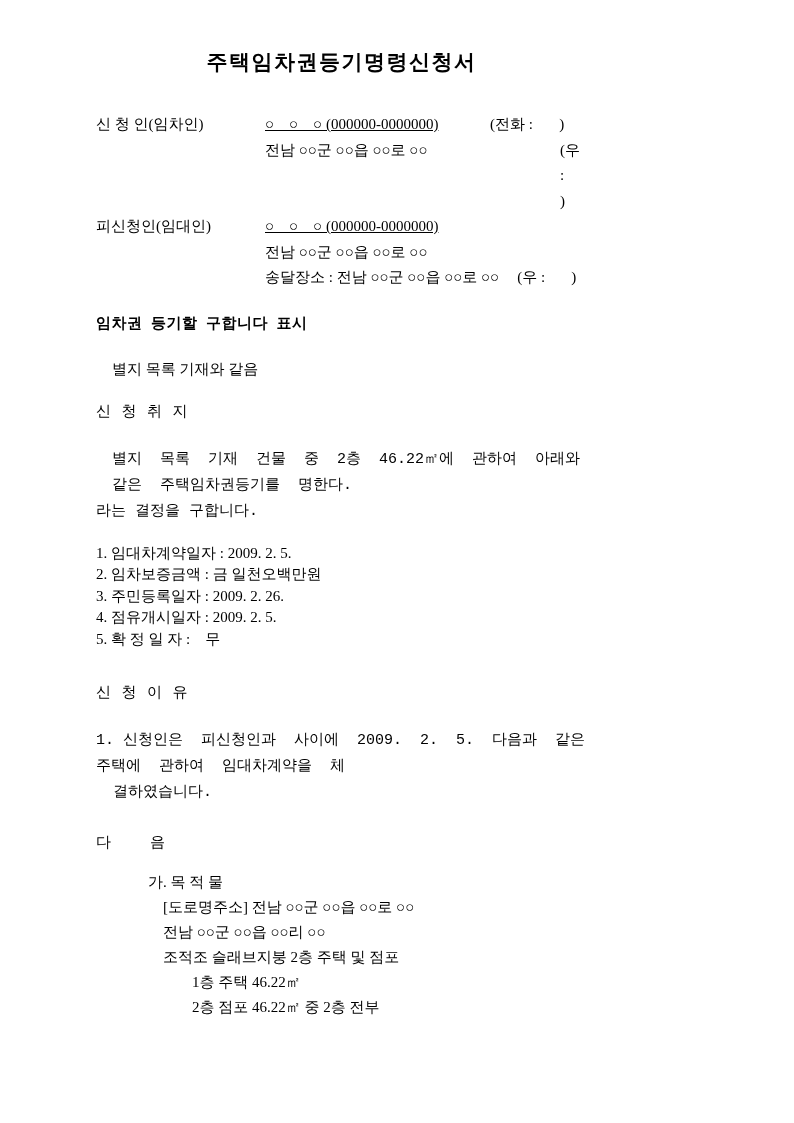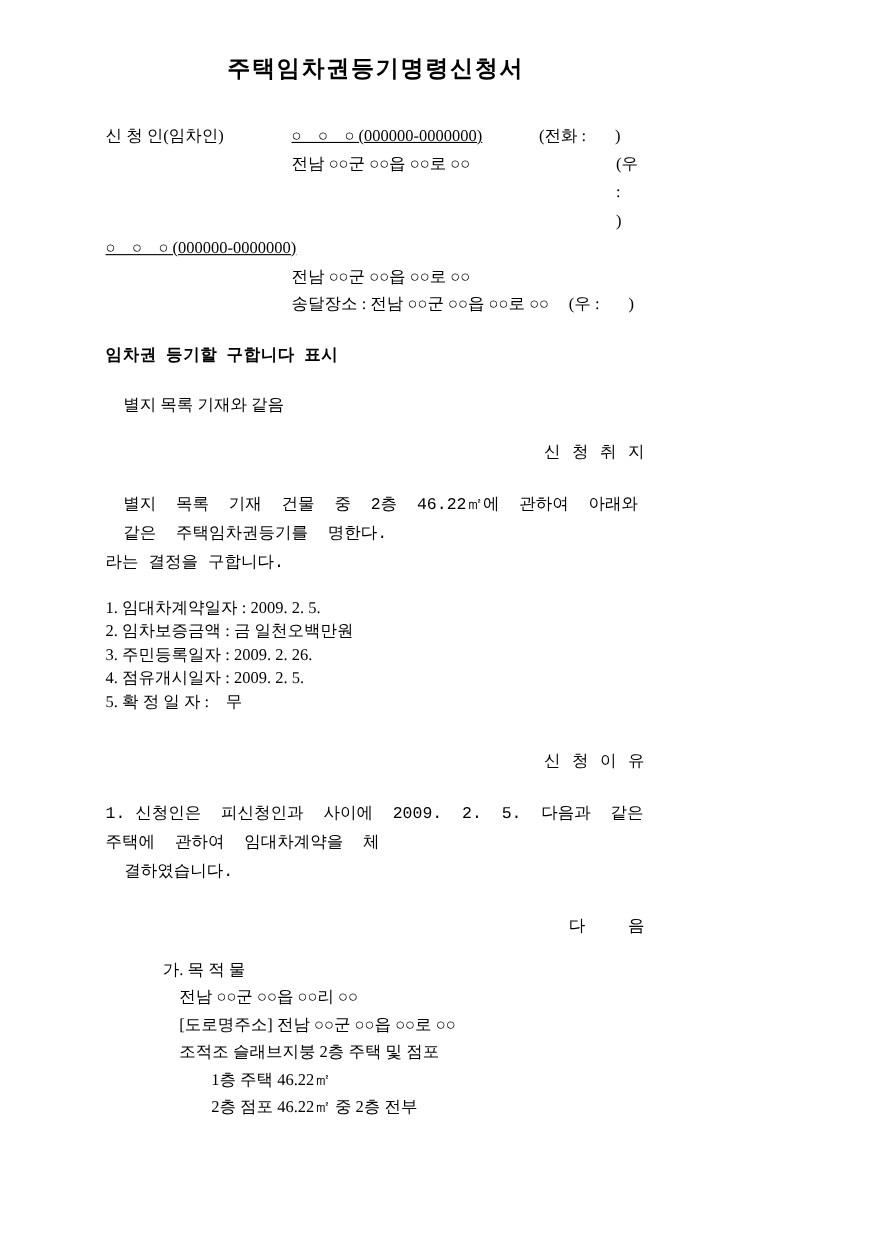--- a/index.html
+++ b/index.html
@@ -51,21 +51,21 @@
     line-height: 24px;
     white-space: pre;
   }
   .indent-body {
     margin-top: 22px;
     padding-left: 16px;
     line-height: 24px;
     white-space: pre;
   }
   .center-heading {
-    text-align: right;
+    text-align: left;
     white-space: pre;
     line-height: 24px;
     letter-spacing: 1px;
   }
   .mt-18 { margin-top: 18px; }
   .mt-24 { margin-top: 24px; }
   .mt-26 { margin-top: 26px; }
   .mt-30 { margin-top: 30px; }
 
   .para { margin-top: 24px; line-height: 26px; font-family: Liberation Mono, monospace; }
@@ -103,20 +103,21 @@
       <span class="party-extra t">(전화 :       )</span>
     </div>
 
     <div class="party-row">
       <span class="party-label t"></span>
       <span class="party-value w-addr t">전남 ○○군 ○○읍 ○○로 ○○</span>
       <span class="party-extra t">(우 :        )</span>
     </div>
 
     <div class="party-row">
+      <span class="party-label t">피신청인(임대인)</span>
       <span class="party-value w-name t">○    ○    ○ (000000-0000000)</span>
     </div>
 
     <div class="party-row">
       <span class="party-label t"></span>
       <span class="party-value w-addr t">전남 ○○군 ○○읍 ○○로 ○○</span>
     </div>
 
     <div class="party-row">
       <span class="party-label t"></span>
@@ -150,20 +151,20 @@
 
   <div class="para">
     <div class="line t">1. 신청인은  피신청인과  사이에  2009.  2.  5.  다음과  같은  주택에  관하여  임대차계약을  체</div>
     <div class="line hang-indent t">결하였습니다.</div>
   </div>
 
   <div class="center-heading mt-24 t">다        음</div>
 
   <div class="next-block">
     <div class="next-item-label t">가. 목 적 물</div>
+    <div class="next-line t">[도로명주소] 전남 ○○군 ○○읍 ○○로 ○○</div>
     <div class="next-line t">전남 ○○군 ○○읍 ○○리 ○○</div>
-    <div class="next-line t">[도로명주소] 전남 ○○군 ○○읍 ○○로 ○○</div>
     <div class="next-line t">조적조 슬래브지붕 2층 주택 및 점포</div>
     <div class="next-line sub t">1층 주택 46.22㎡</div>
     <div class="next-line sub t">2층 점포 46.22㎡ 중 2층 전부</div>
   </div>
 
 </div>
 
 </body></html>

